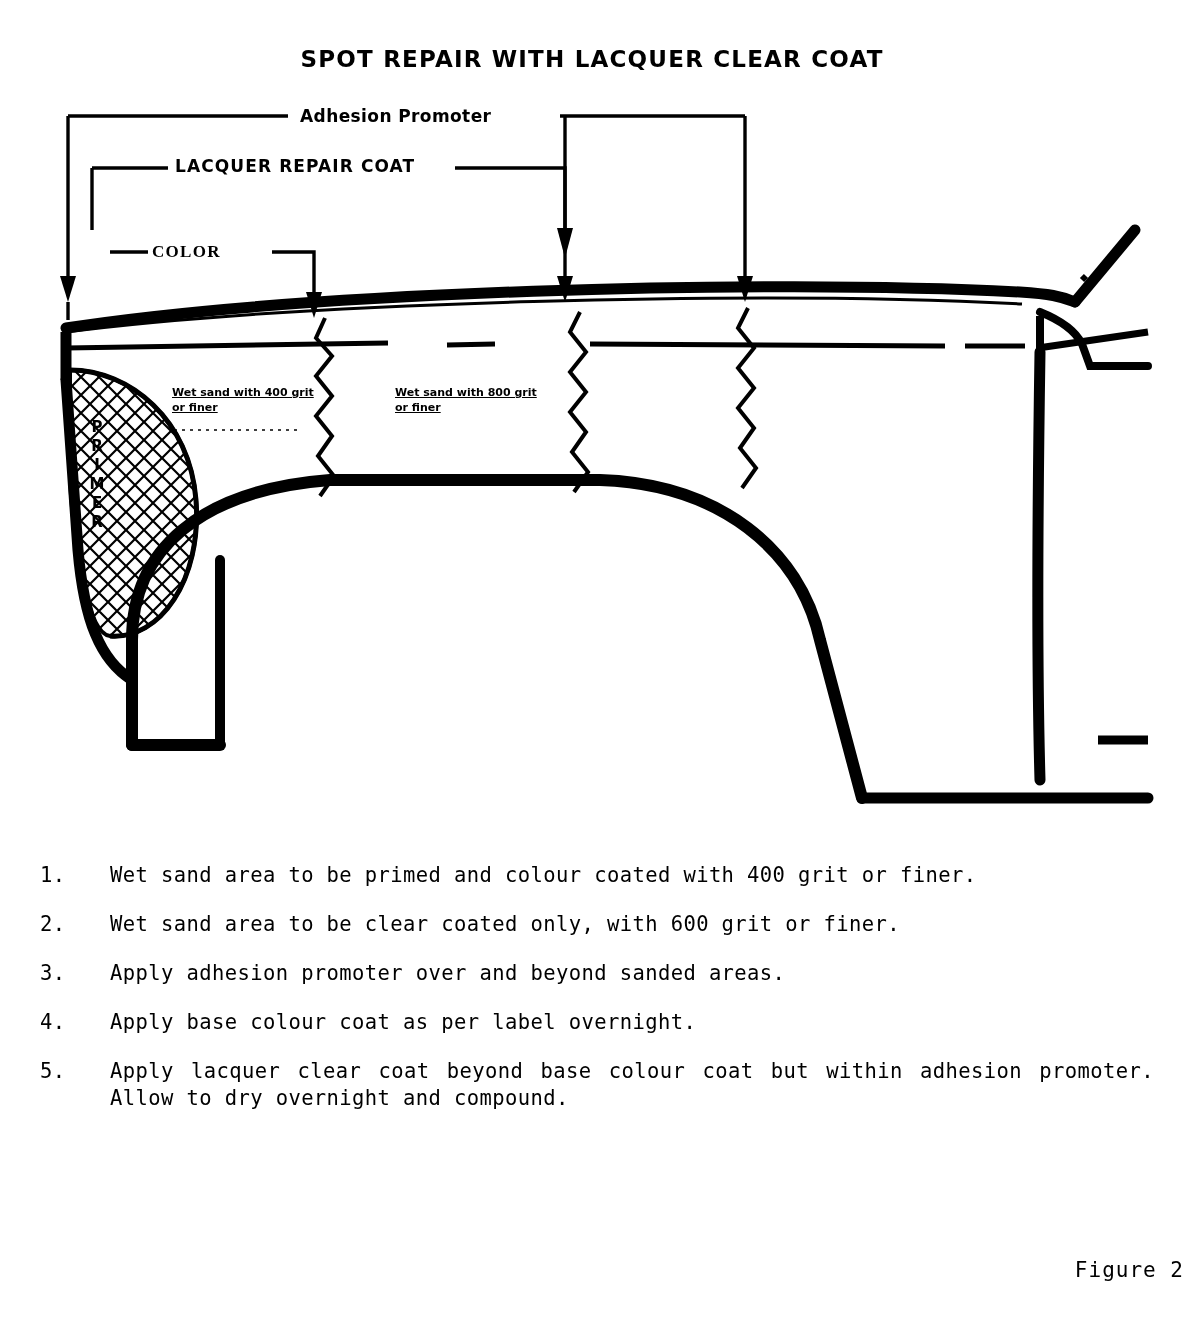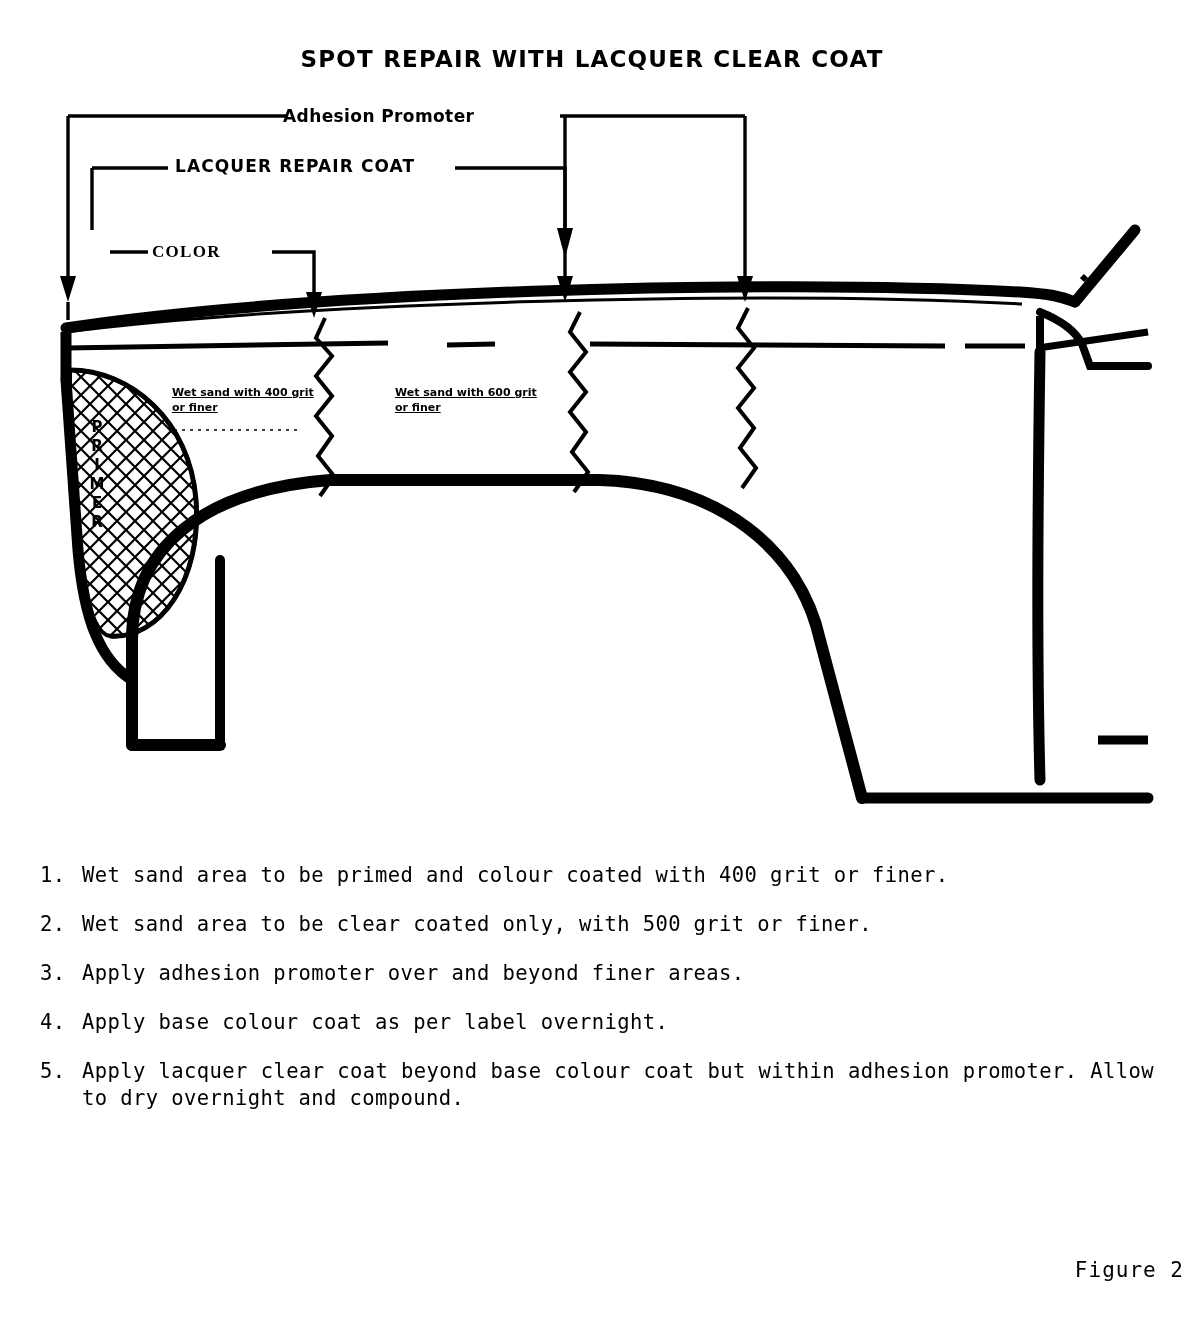--- a/index.html
+++ b/index.html
@@ -50,21 +50,21 @@
 
   
   .callout {
     position: absolute;
     font-family: "DejaVu Sans", sans-serif;
     font-weight: bold;
     color: #000;
     white-space: nowrap;
   }
   .callout-adhesion {
-    left: 283px;
+    left: 300px;
     top: 26px;
     font-size: 17px;
     letter-spacing: 0.4px;
   }
   .callout-lacquer {
     left: 175px;
     top: 76px;
     font-size: 17px;
     letter-spacing: 1.1px;
   }
@@ -123,20 +123,21 @@
     flex: 0 0 82px;
     text-align: left;
     padding-left: 40px;
     box-sizing: border-box;
   }
   .instr-text {
     flex: 1 1 auto;
     padding-right: 30px;
     text-align: justify;
     text-justify: inter-word;
+    margin-left: 28px;
   }
 
   .figure-caption {
     position: absolute;
     top: 1258px;
     left: 0;
     width: 1184px;
     text-align: right;
     font-family: "DejaVu Sans Mono", monospace;
     font-size: 21px;
@@ -225,40 +226,40 @@
       <path d="M70 290 C 130 290, 190 340, 196 420 C 202 500, 160 560, 110 556" fill="none" stroke="#000" stroke-width="5"></path>
 
       <path d="M174 350 L300 350" stroke="#000" stroke-width="1.5" stroke-dasharray="3 5" fill="none"></path>
     </svg>
 
     <div class="callout callout-adhesion">Adhesion Promoter</div>
     <div class="callout callout-lacquer">LACQUER REPAIR COAT</div>
     <div class="callout callout-color">COLOR</div>
 
     <div class="sand-note sand-note-1">Wet sand with 400 grit or finer</div>
-    <div class="sand-note sand-note-2">Wet sand with 600 grit or finer</div>
+    <div class="sand-note sand-note-2">Wet sand with 800 grit or finer</div>
 
     <div class="primer-label">PRIMER</div>
   </div>
 
   <div class="instructions">
 
     <div class="instr-row">
       <div class="instr-num">1.</div>
       <div class="instr-text">Wet sand area to be primed and colour coated with 400 grit or finer.</div>
     </div>
 
     <div class="instr-row">
       <div class="instr-num">2.</div>
-      <div class="instr-text">Wet sand area to be clear coated only, with 500 grit or finer.</div>
+      <div class="instr-text">Wet sand area to be clear coated only, with 600 grit or finer.</div>
     </div>
 
     <div class="instr-row">
       <div class="instr-num">3.</div>
-      <div class="instr-text">Apply adhesion promoter over and beyond finer areas.</div>
+      <div class="instr-text">Apply adhesion promoter over and beyond sanded areas.</div>
     </div>
 
     <div class="instr-row">
       <div class="instr-num">4.</div>
       <div class="instr-text">Apply base colour coat as per label overnight.</div>
     </div>
 
     <div class="instr-row">
       <div class="instr-num">5.</div>
       <div class="instr-text">Apply lacquer clear coat beyond base colour coat but within adhesion promoter.  Allow to dry overnight and compound.</div>

